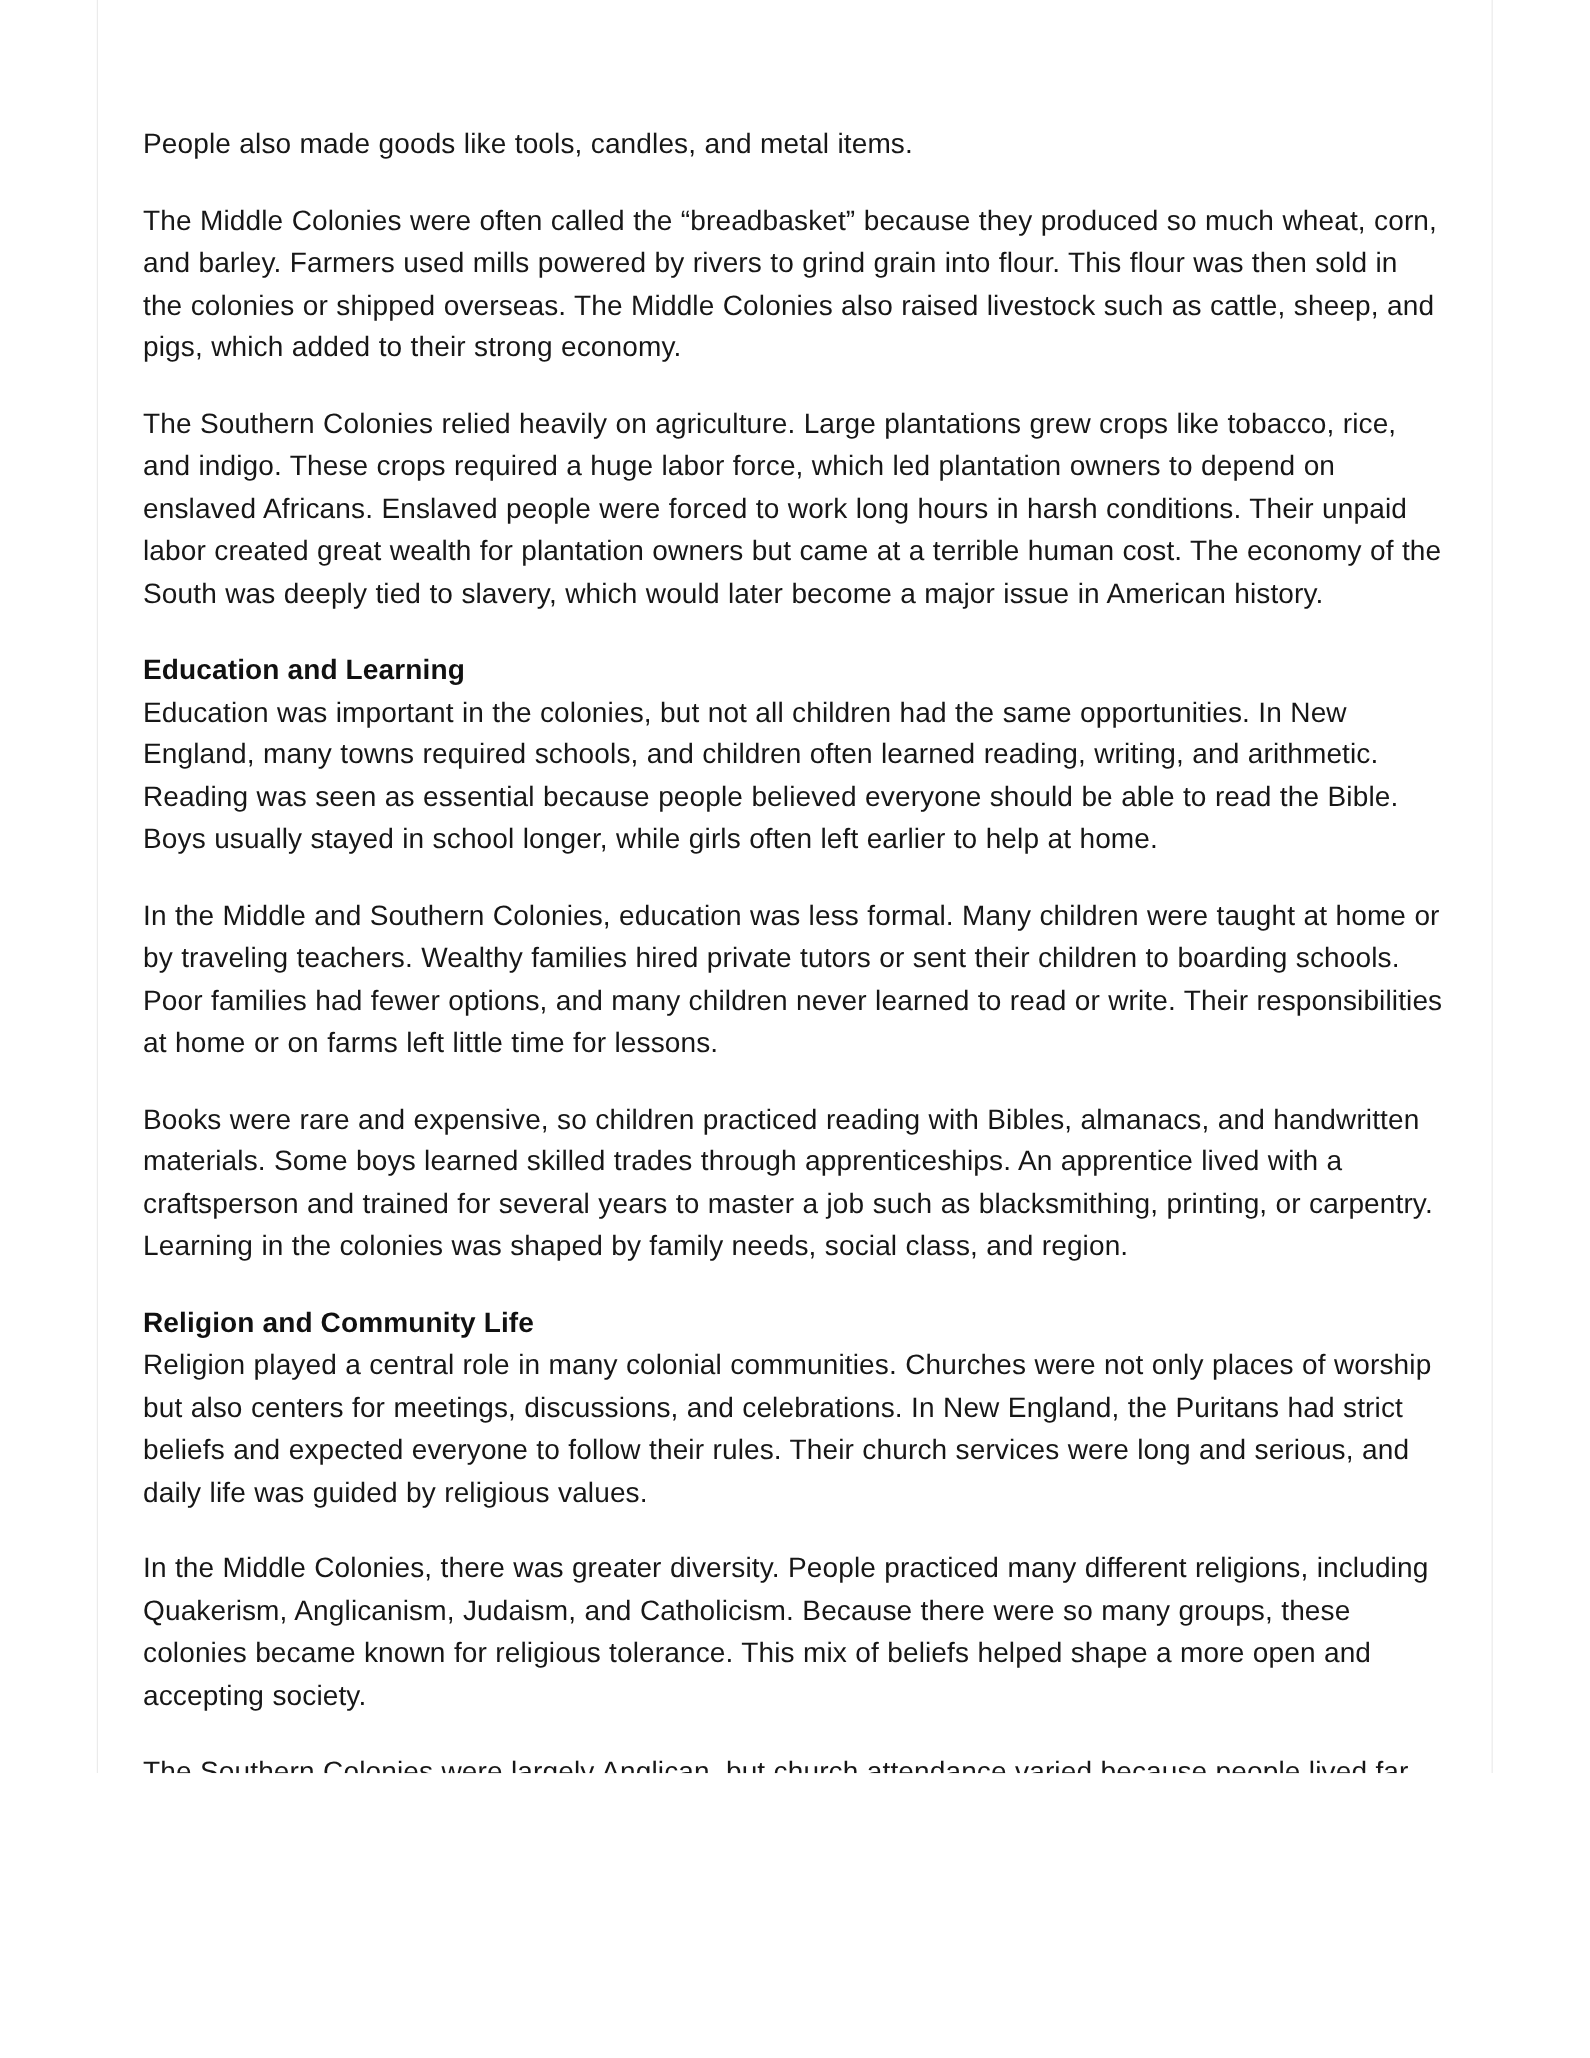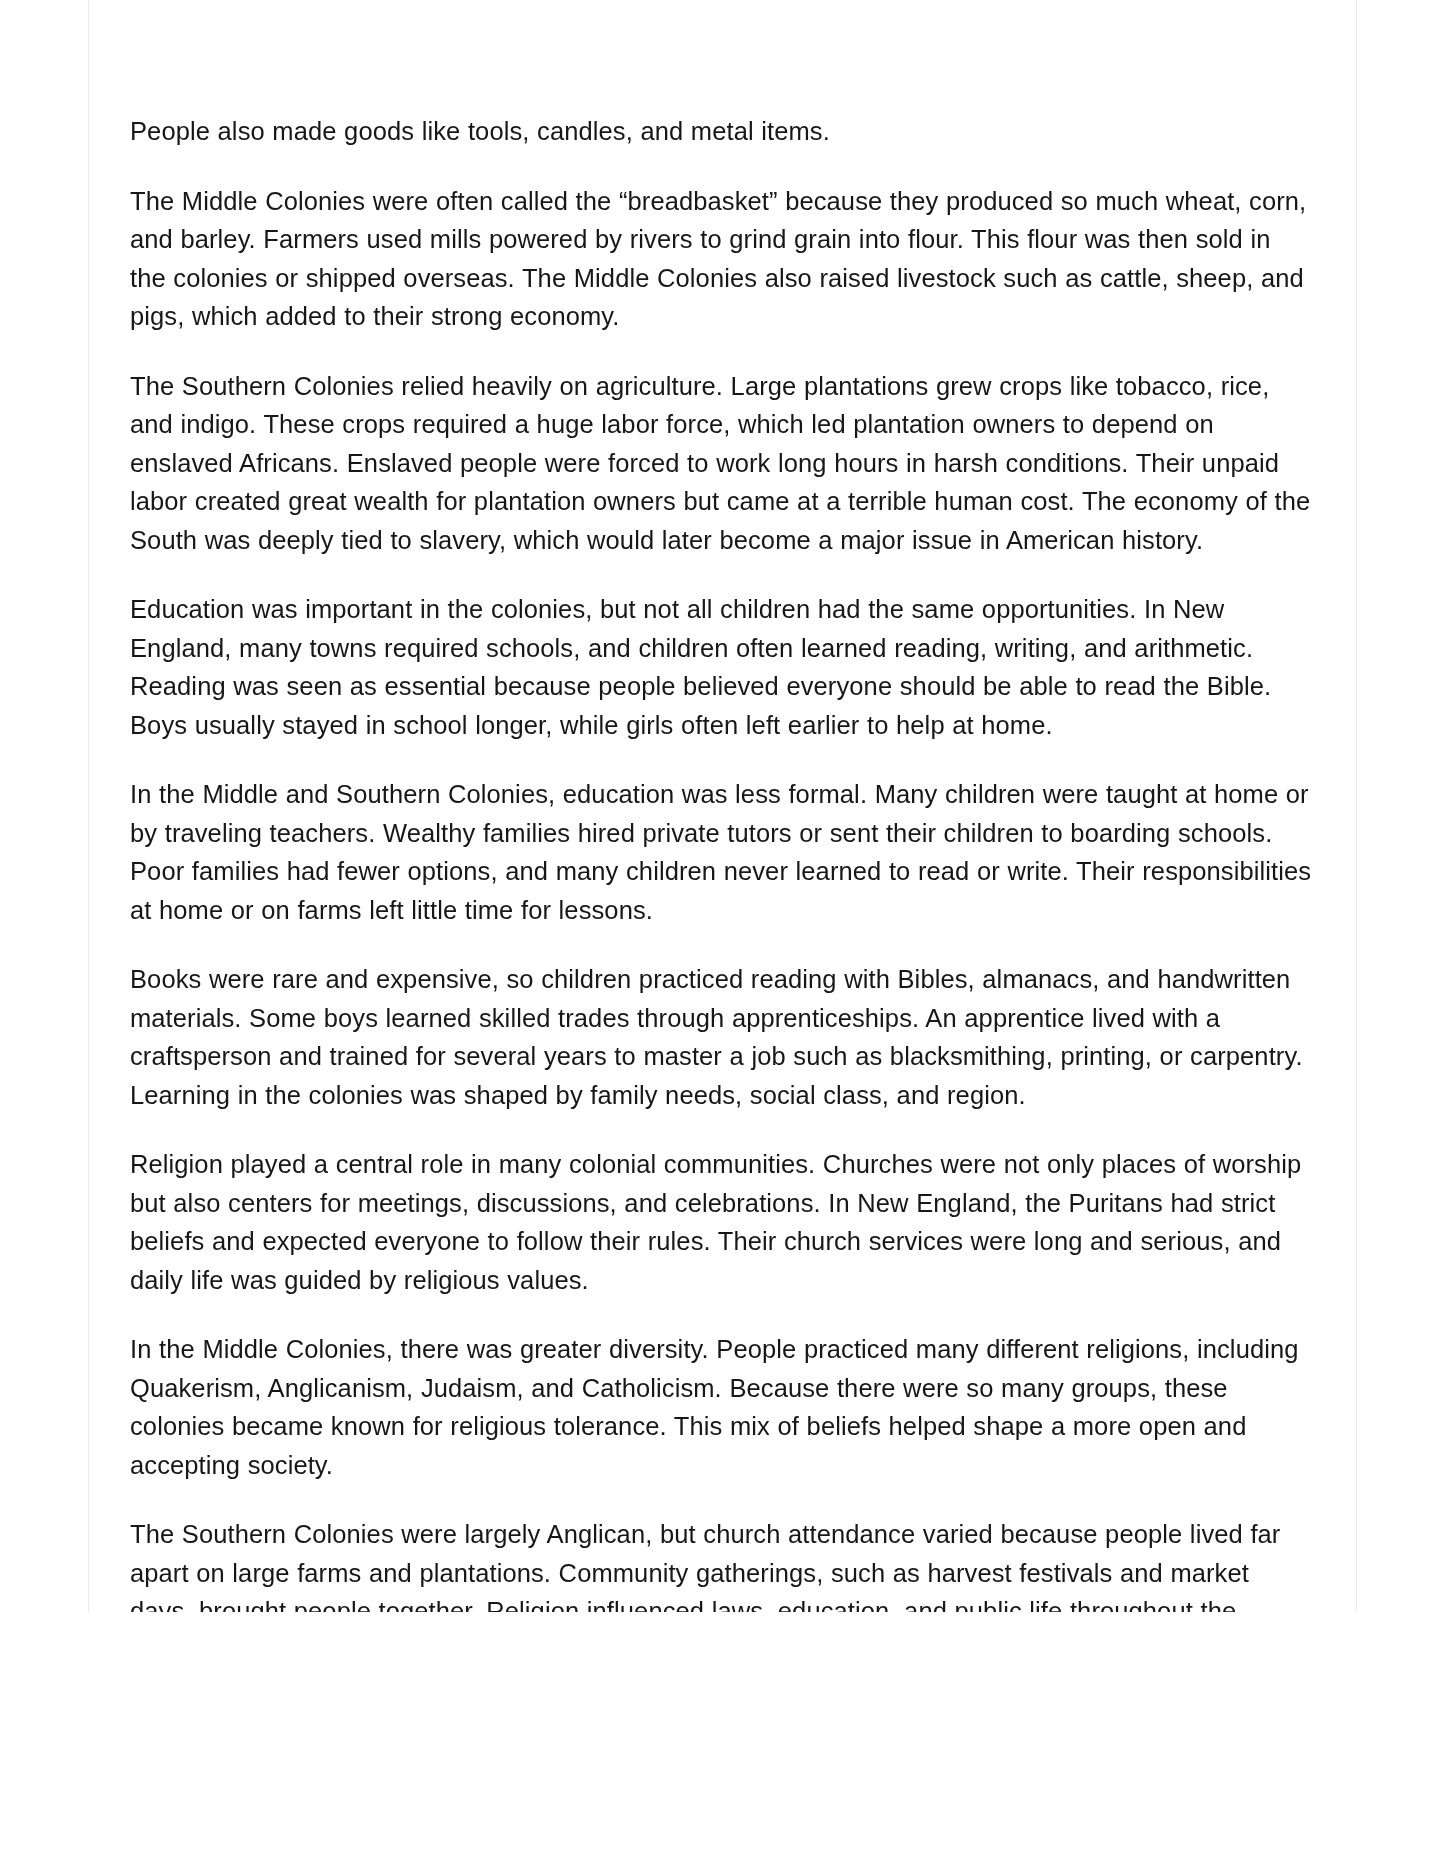--- a/index.html
+++ b/index.html
@@ -89,28 +89,30 @@
 
   <div class="content">
 
     <p class="para">People also made goods like tools, candles, and metal items.</p>
 
     <p class="para">The Middle Colonies were often called the “breadbasket” because they produced so much wheat, corn, and barley. Farmers used mills powered by rivers to grind grain into flour. This flour was then sold in the colonies or shipped overseas. The Middle Colonies also raised livestock such as cattle, sheep, and pigs, which added to their strong economy.</p>
 
     <p class="para">The Southern Colonies relied heavily on agriculture. Large plantations grew crops like tobacco, rice, and indigo. These crops required a huge labor force, which led plantation owners to depend on enslaved Africans. Enslaved people were forced to work long hours in harsh conditions. Their unpaid labor created great wealth for plantation owners but came at a terrible human cost. The economy of the South was deeply tied to slavery, which would later become a major issue in American history.</p>
 
     <div class="section-block">
+      <h2 class="section-heading">Education and Learning</h2>
       <p class="para">Education was important in the colonies, but not all children had the same opportunities. In New England, many towns required schools, and children often learned reading, writing, and arithmetic. Reading was seen as essential because people believed everyone should be able to read the Bible. Boys usually stayed in school longer, while girls often left earlier to help at home.</p>
     </div>
 
     <p class="para">In the Middle and Southern Colonies, education was less formal. Many children were taught at home or by traveling teachers. Wealthy families hired private tutors or sent their children to boarding schools. Poor families had fewer options, and many children never learned to read or write. Their responsibilities at home or on farms left little time for lessons.</p>
 
     <p class="para">Books were rare and expensive, so children practiced reading with Bibles, almanacs, and handwritten materials. Some boys learned skilled trades through apprenticeships. An apprentice lived with a craftsperson and trained for several years to master a job such as blacksmithing, printing, or carpentry. Learning in the colonies was shaped by family needs, social class, and region.</p>
 
     <div class="section-block">
+      <h2 class="section-heading">Religion and Community Life</h2>
       <p class="para">Religion played a central role in many colonial communities. Churches were not only places of worship but also centers for meetings, discussions, and celebrations. In New England, the Puritans had strict beliefs and expected everyone to follow their rules. Their church services were long and serious, and daily life was guided by religious values.</p>
     </div>
 
     <p class="para">In the Middle Colonies, there was greater diversity. People practiced many different religions, including Quakerism, Anglicanism, Judaism, and Catholicism. Because there were so many groups, these colonies became known for religious tolerance. This mix of beliefs helped shape a more open and accepting society.</p>
 
     <p class="para">The Southern Colonies were largely Anglican, but church attendance varied because people lived far apart on large farms and plantations. Community gatherings, such as harvest festivals and market days, brought people together. Religion influenced laws, education, and public life throughout the colonies. Though beliefs differed, faith was an important part of the identity of many colonial families.</p>
 
   </div>
 
   <div class="page-number">2</div>

